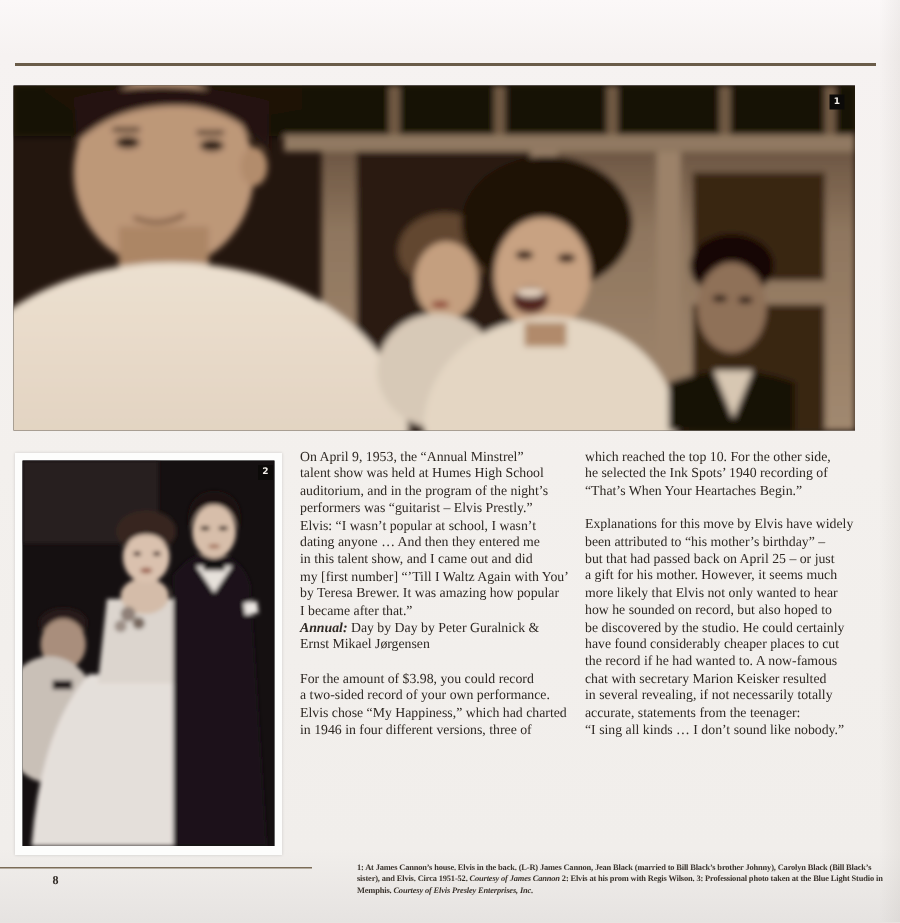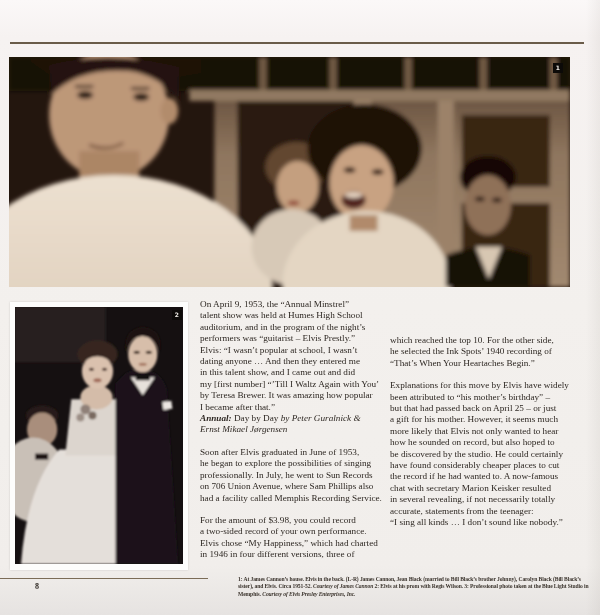--- a/index.html
+++ b/index.html
@@ -18,25 +18,25 @@
   .photo2{position:absolute;left:10px;top:302px;width:178px;height:268px;background:#fdfdfc;
     box-shadow:0 0 2px rgba(0,0,0,.15);padding:0;}
   .photo2-inner{position:absolute;left:5px;top:5px;right:5px;bottom:6px;background:#0f0c0d;}
   .photo1 svg,.photo2-inner svg{display:block;width:100%;height:100%;}
   .badge{position:absolute;color:#f3efe9;background:#0c0a08;
     font:bold 6px/8px "DejaVu Sans","Liberation Sans",sans-serif;padding:1px 3px;}
   .badge1{top:6px;right:7px;}
   .badge2{top:8px;right:6px;}
   .col{position:absolute;top:299px;width:195px;font-size:9.2px;line-height:11.4px;}
   .col-left{left:200px;}
-  .col-right{left:390px;margin-top:36px;}
+  .col-right{left:390px;}
   .body-para{margin:0 0 11px 0;white-space:pre;}
   .para-tight{margin-bottom:0;}
   .src-label{font-style:italic;font-weight:600;}
-  .src-authors{font-style:italic;}
+  .src-authors{}
   .caption{position:absolute;left:238px;top:576px;width:352px;margin:0;
     font-size:5.6px;line-height:7.4px;font-weight:bold;letter-spacing:-0.1px;color:#3a332c;}
   .caption .italic{font-style:italic;}
 </style>
 </head>
 <body>
 
 <div class="page">
   <div class="edge-shade"></div>
   <div class="top-rule"></div>
@@ -163,25 +163,20 @@
 auditorium, and in the program of the night’s
 performers was “guitarist – Elvis Prestly.”
 Elvis: “I wasn’t popular at school, I wasn’t
 dating anyone … And then they entered me
 in this talent show, and I came out and did
 my [first number] “’Till I Waltz Again with You’
 by Teresa Brewer. It was amazing how popular
 I became after that.”</p>
     <p class="body-para"><span class="src-label">Annual:</span><span> Day by Day </span><span class="src-authors">by Peter Guralnick &amp;
 Ernst Mikael Jørgensen</span></p>
-    <p class="body-para">Soon after Elvis graduated in June of 1953,
-he began to explore the possibilities of singing
-professionally. In July, he went to Sun Records
-on 706 Union Avenue, where Sam Phillips also
-had a facility called Memphis Recording Service.</p>
     <p class="body-para">For the amount of $3.98, you could record
 a two-sided record of your own performance.
 Elvis chose “My Happiness,” which had charted
 in 1946 in four different versions, three of</p>
   </div>
 
   <div class="col col-right">
     <p class="body-para">which reached the top 10. For the other side,
 he selected the Ink Spots’ 1940 recording of
 “That’s When Your Heartaches Begin.”</p>

